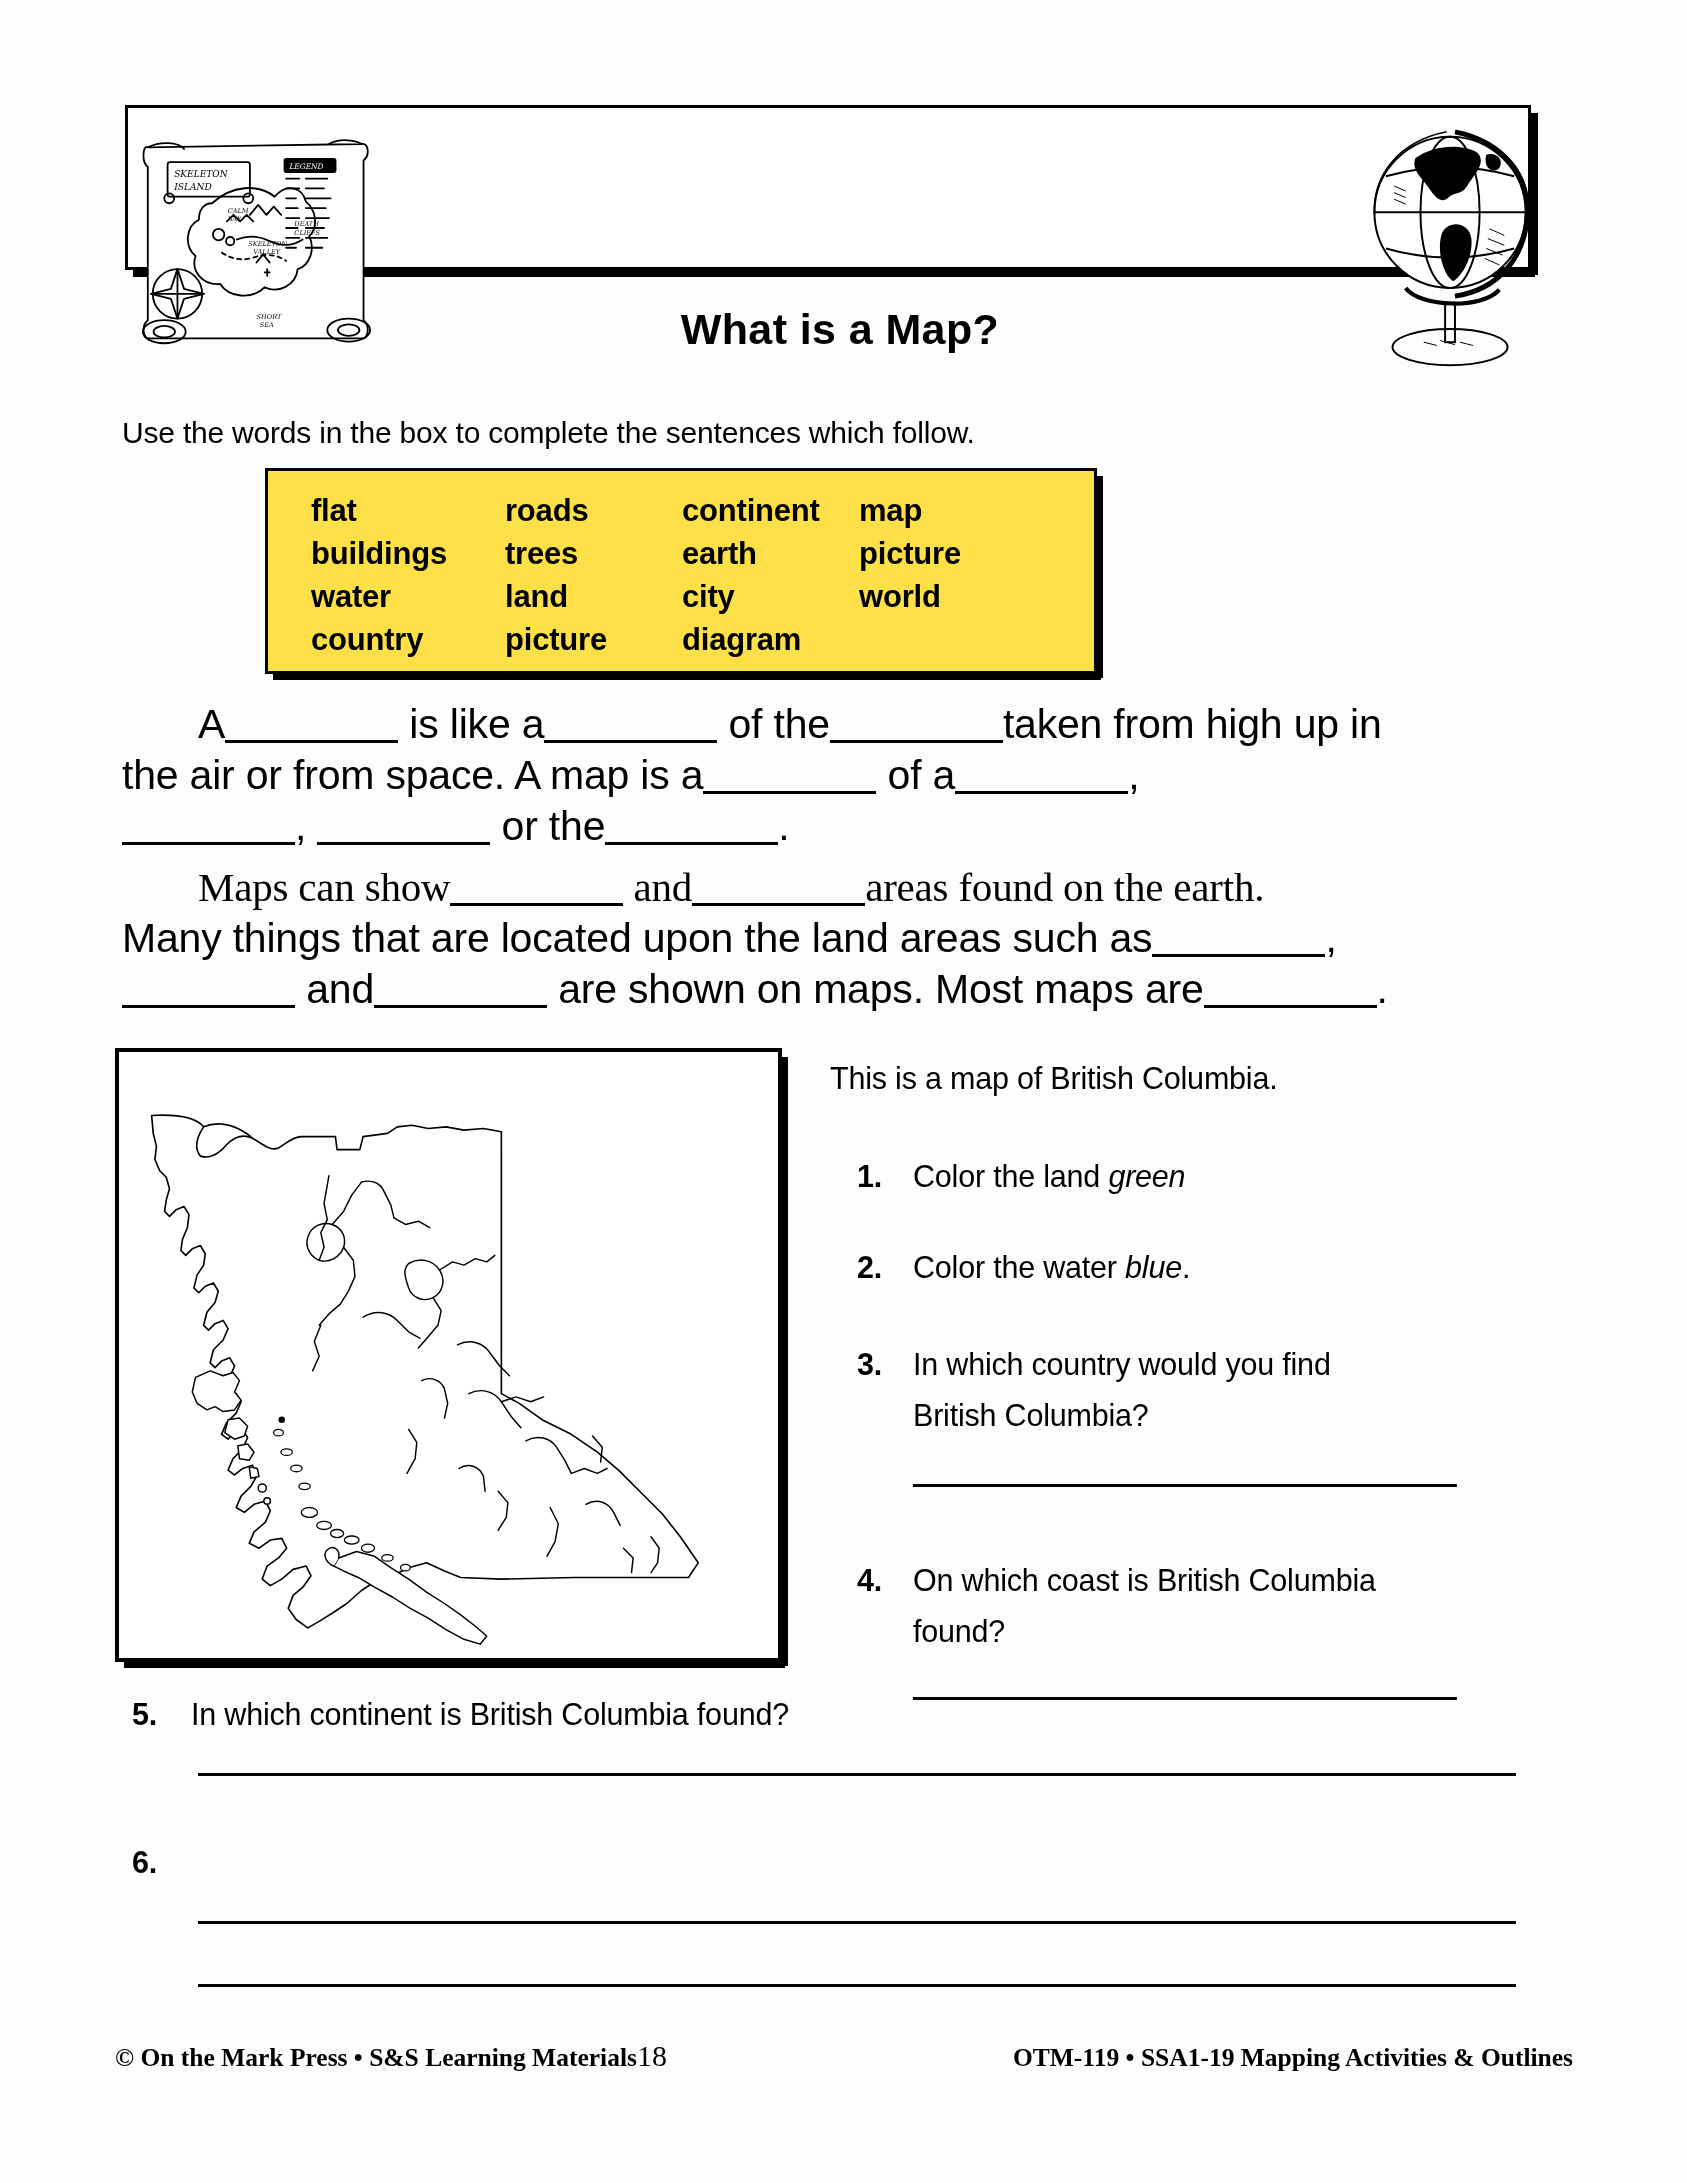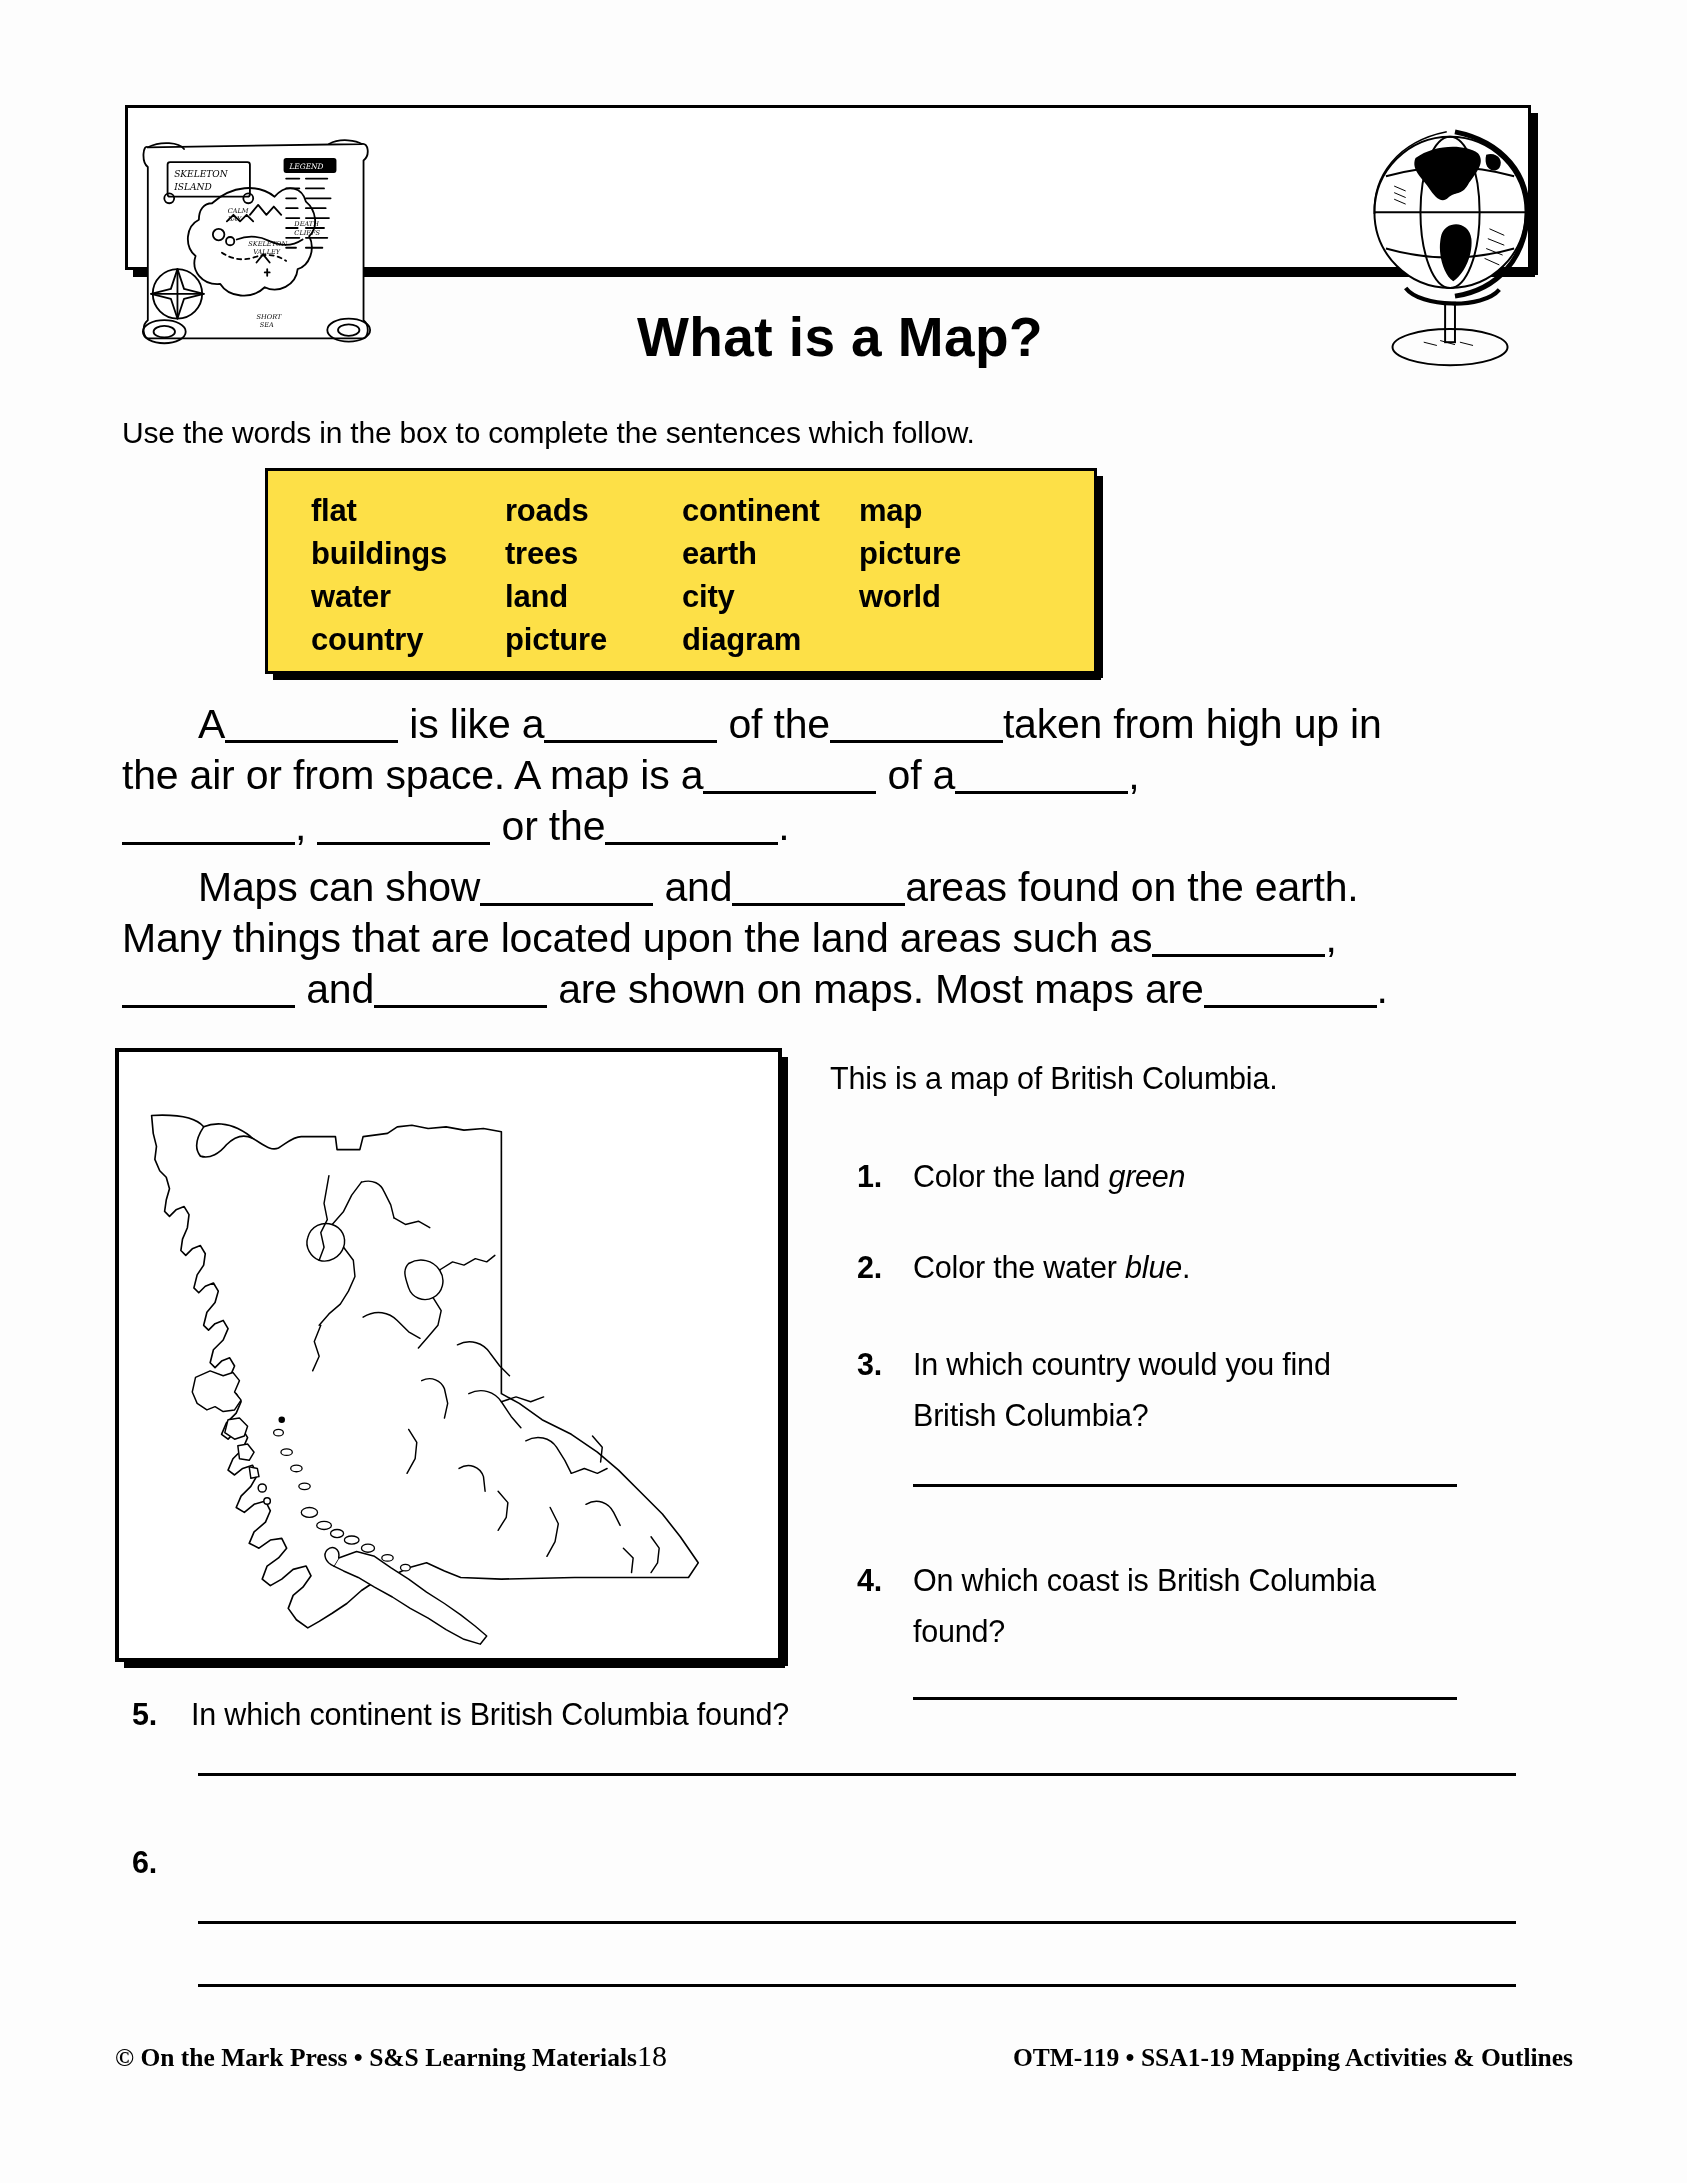--- a/index.html
+++ b/index.html
@@ -64,21 +64,21 @@
     line-height: 1;
     z-index: 5;
   }
 
   .subtitle {
     position: absolute;
     left: 428px;
     top: 305px;
     width: 824px;
     text-align: center;
-    font-size: 55px;
+    font-size: 43px;
     font-weight: 700;
     letter-spacing: 0.4px;
   }
 
   
   .scroll-art {
     position: absolute;
     left: 133px;
     top: 124px;
     width: 247px;
@@ -157,21 +157,21 @@
     display: inline-block;
     border-bottom: 3.3px solid #000;
     vertical-align: -5px;
     height: 25px;
   }
   .b-md { width: 173px; }
 
   .para1 { left: 122px; top: 699px; }
   .para1 .indent { padding-left: 76px; }
   .para2 { left: 122px; top: 862px; }
-  .para2 .indent { padding-left: 76px; }
+  .para2 .indent { padding-left: 76px; font-family: Liberation Serif, serif; }
 
   
   .map-frame {
     position: absolute;
     left: 115px;
     top: 1048px;
     width: 667px;
     height: 614px;
     border: 4.1px solid #000;
     box-sizing: border-box;

